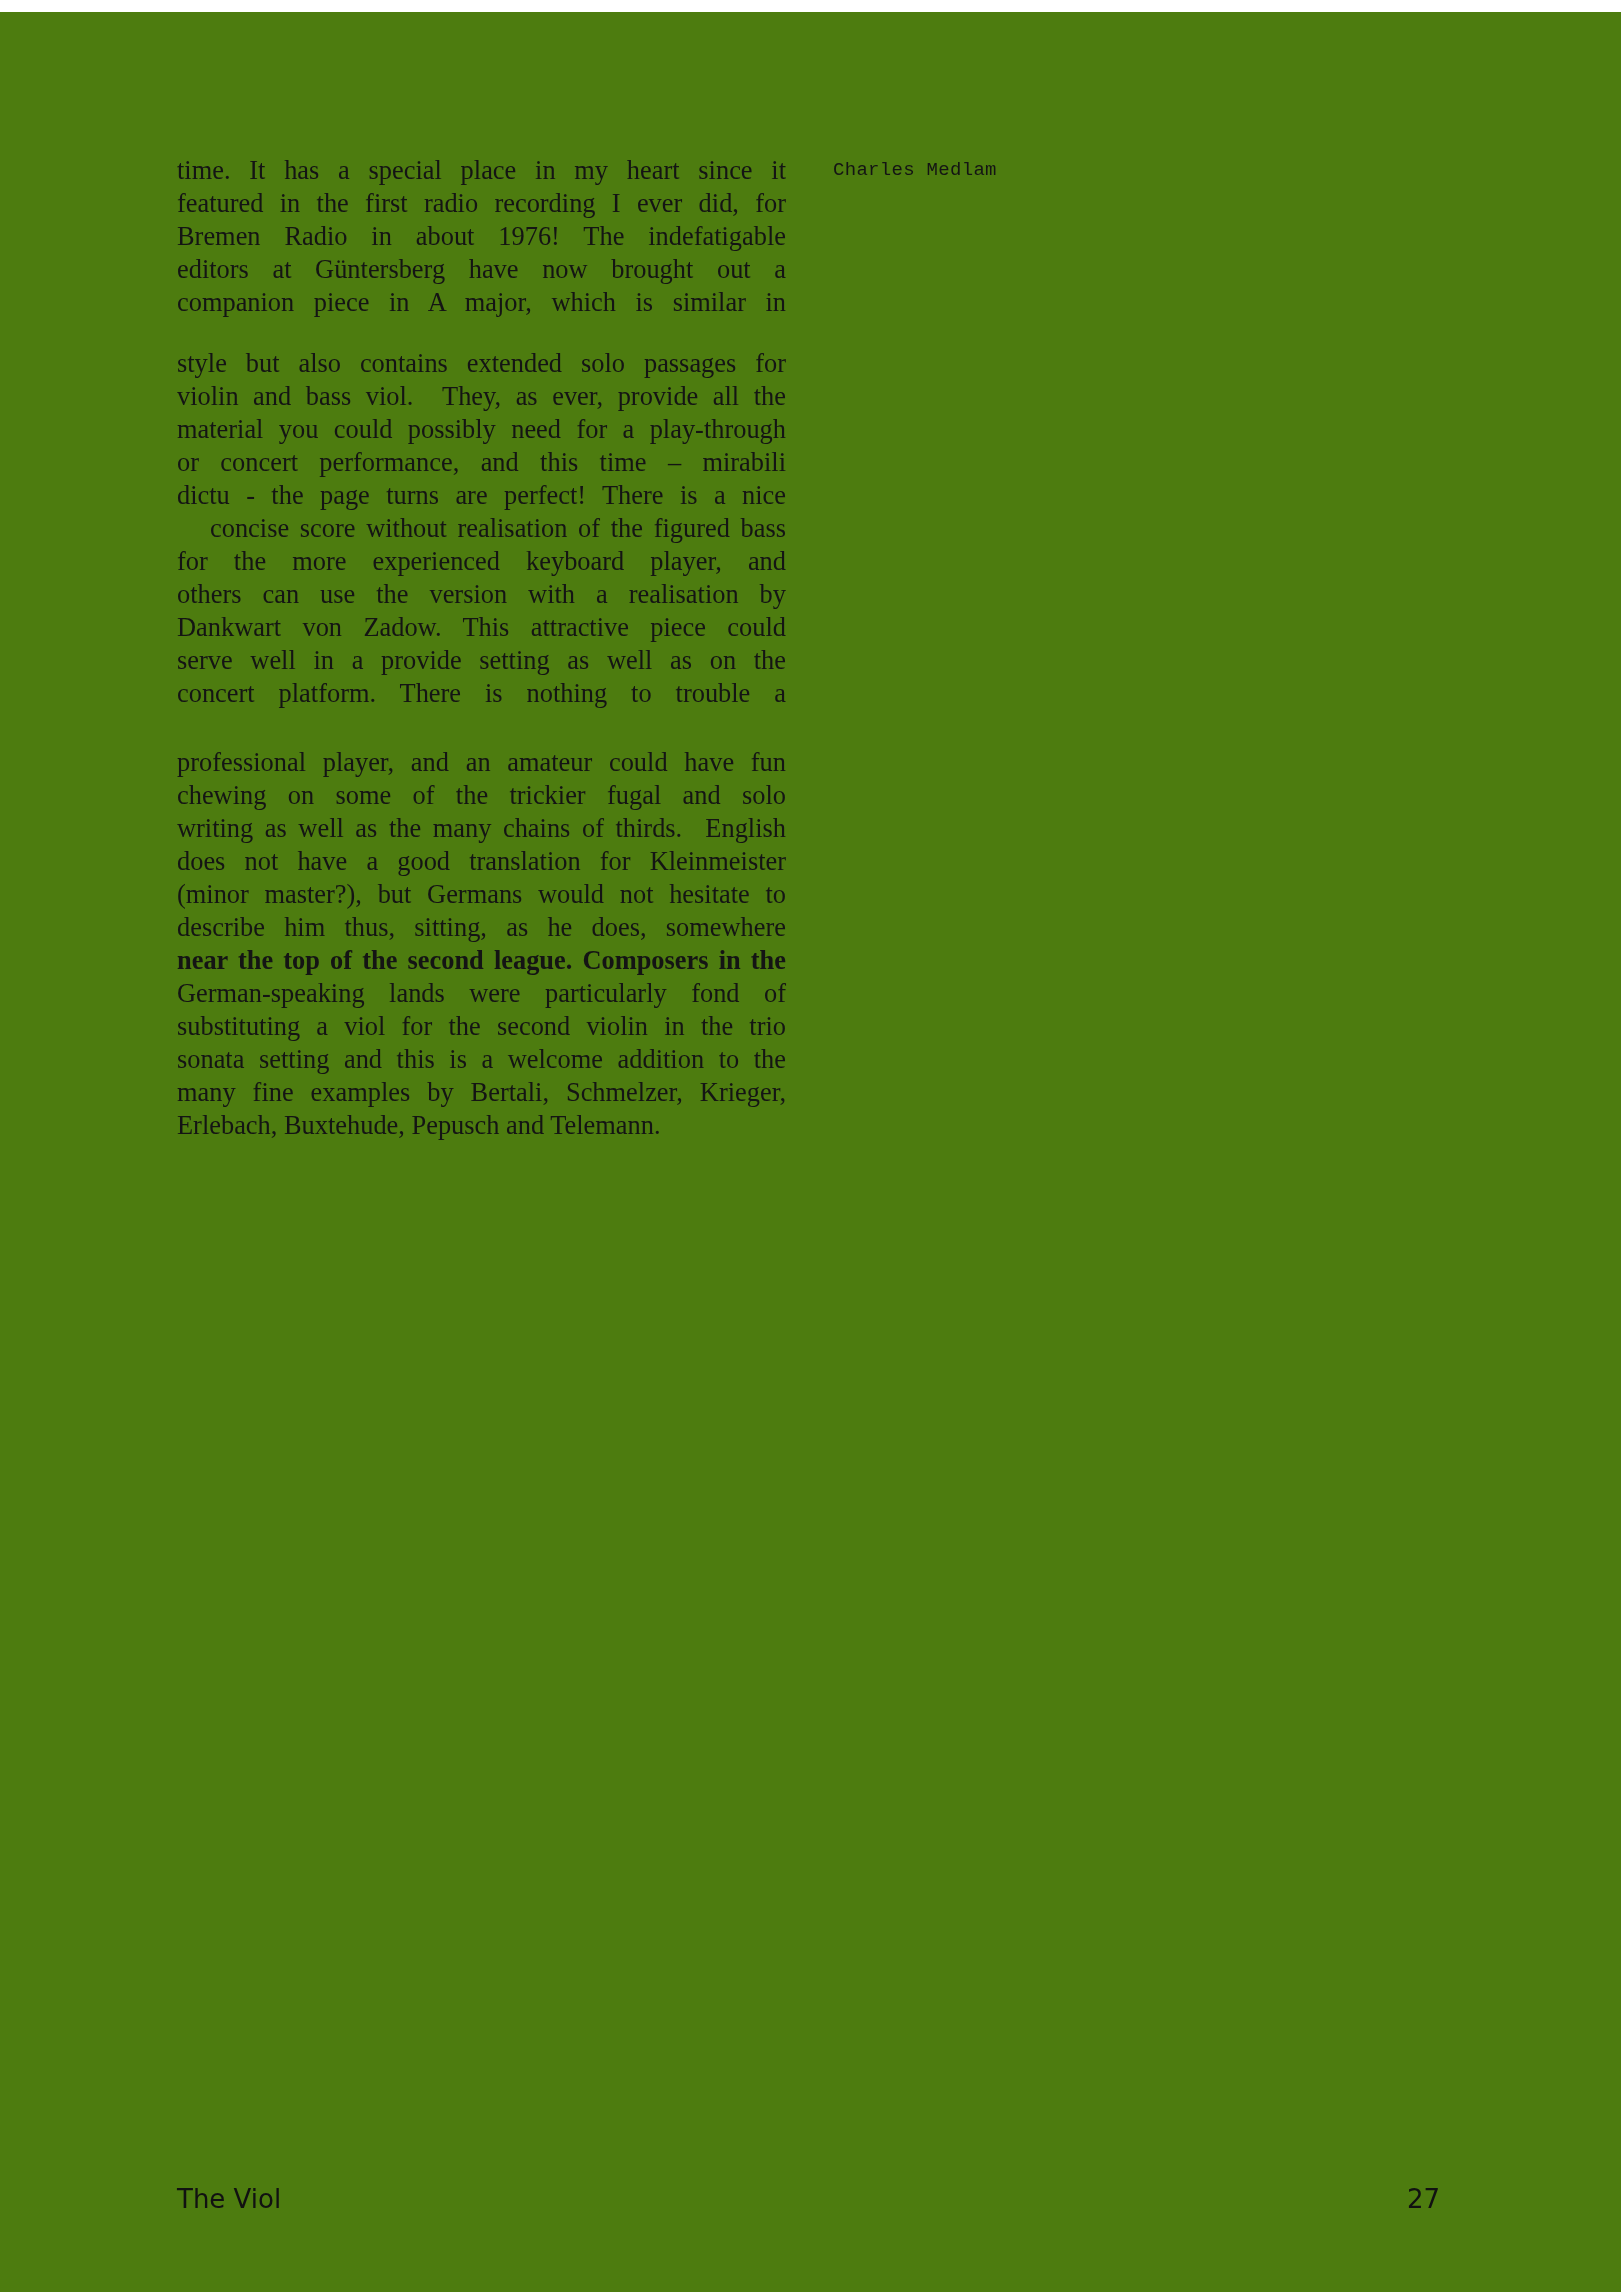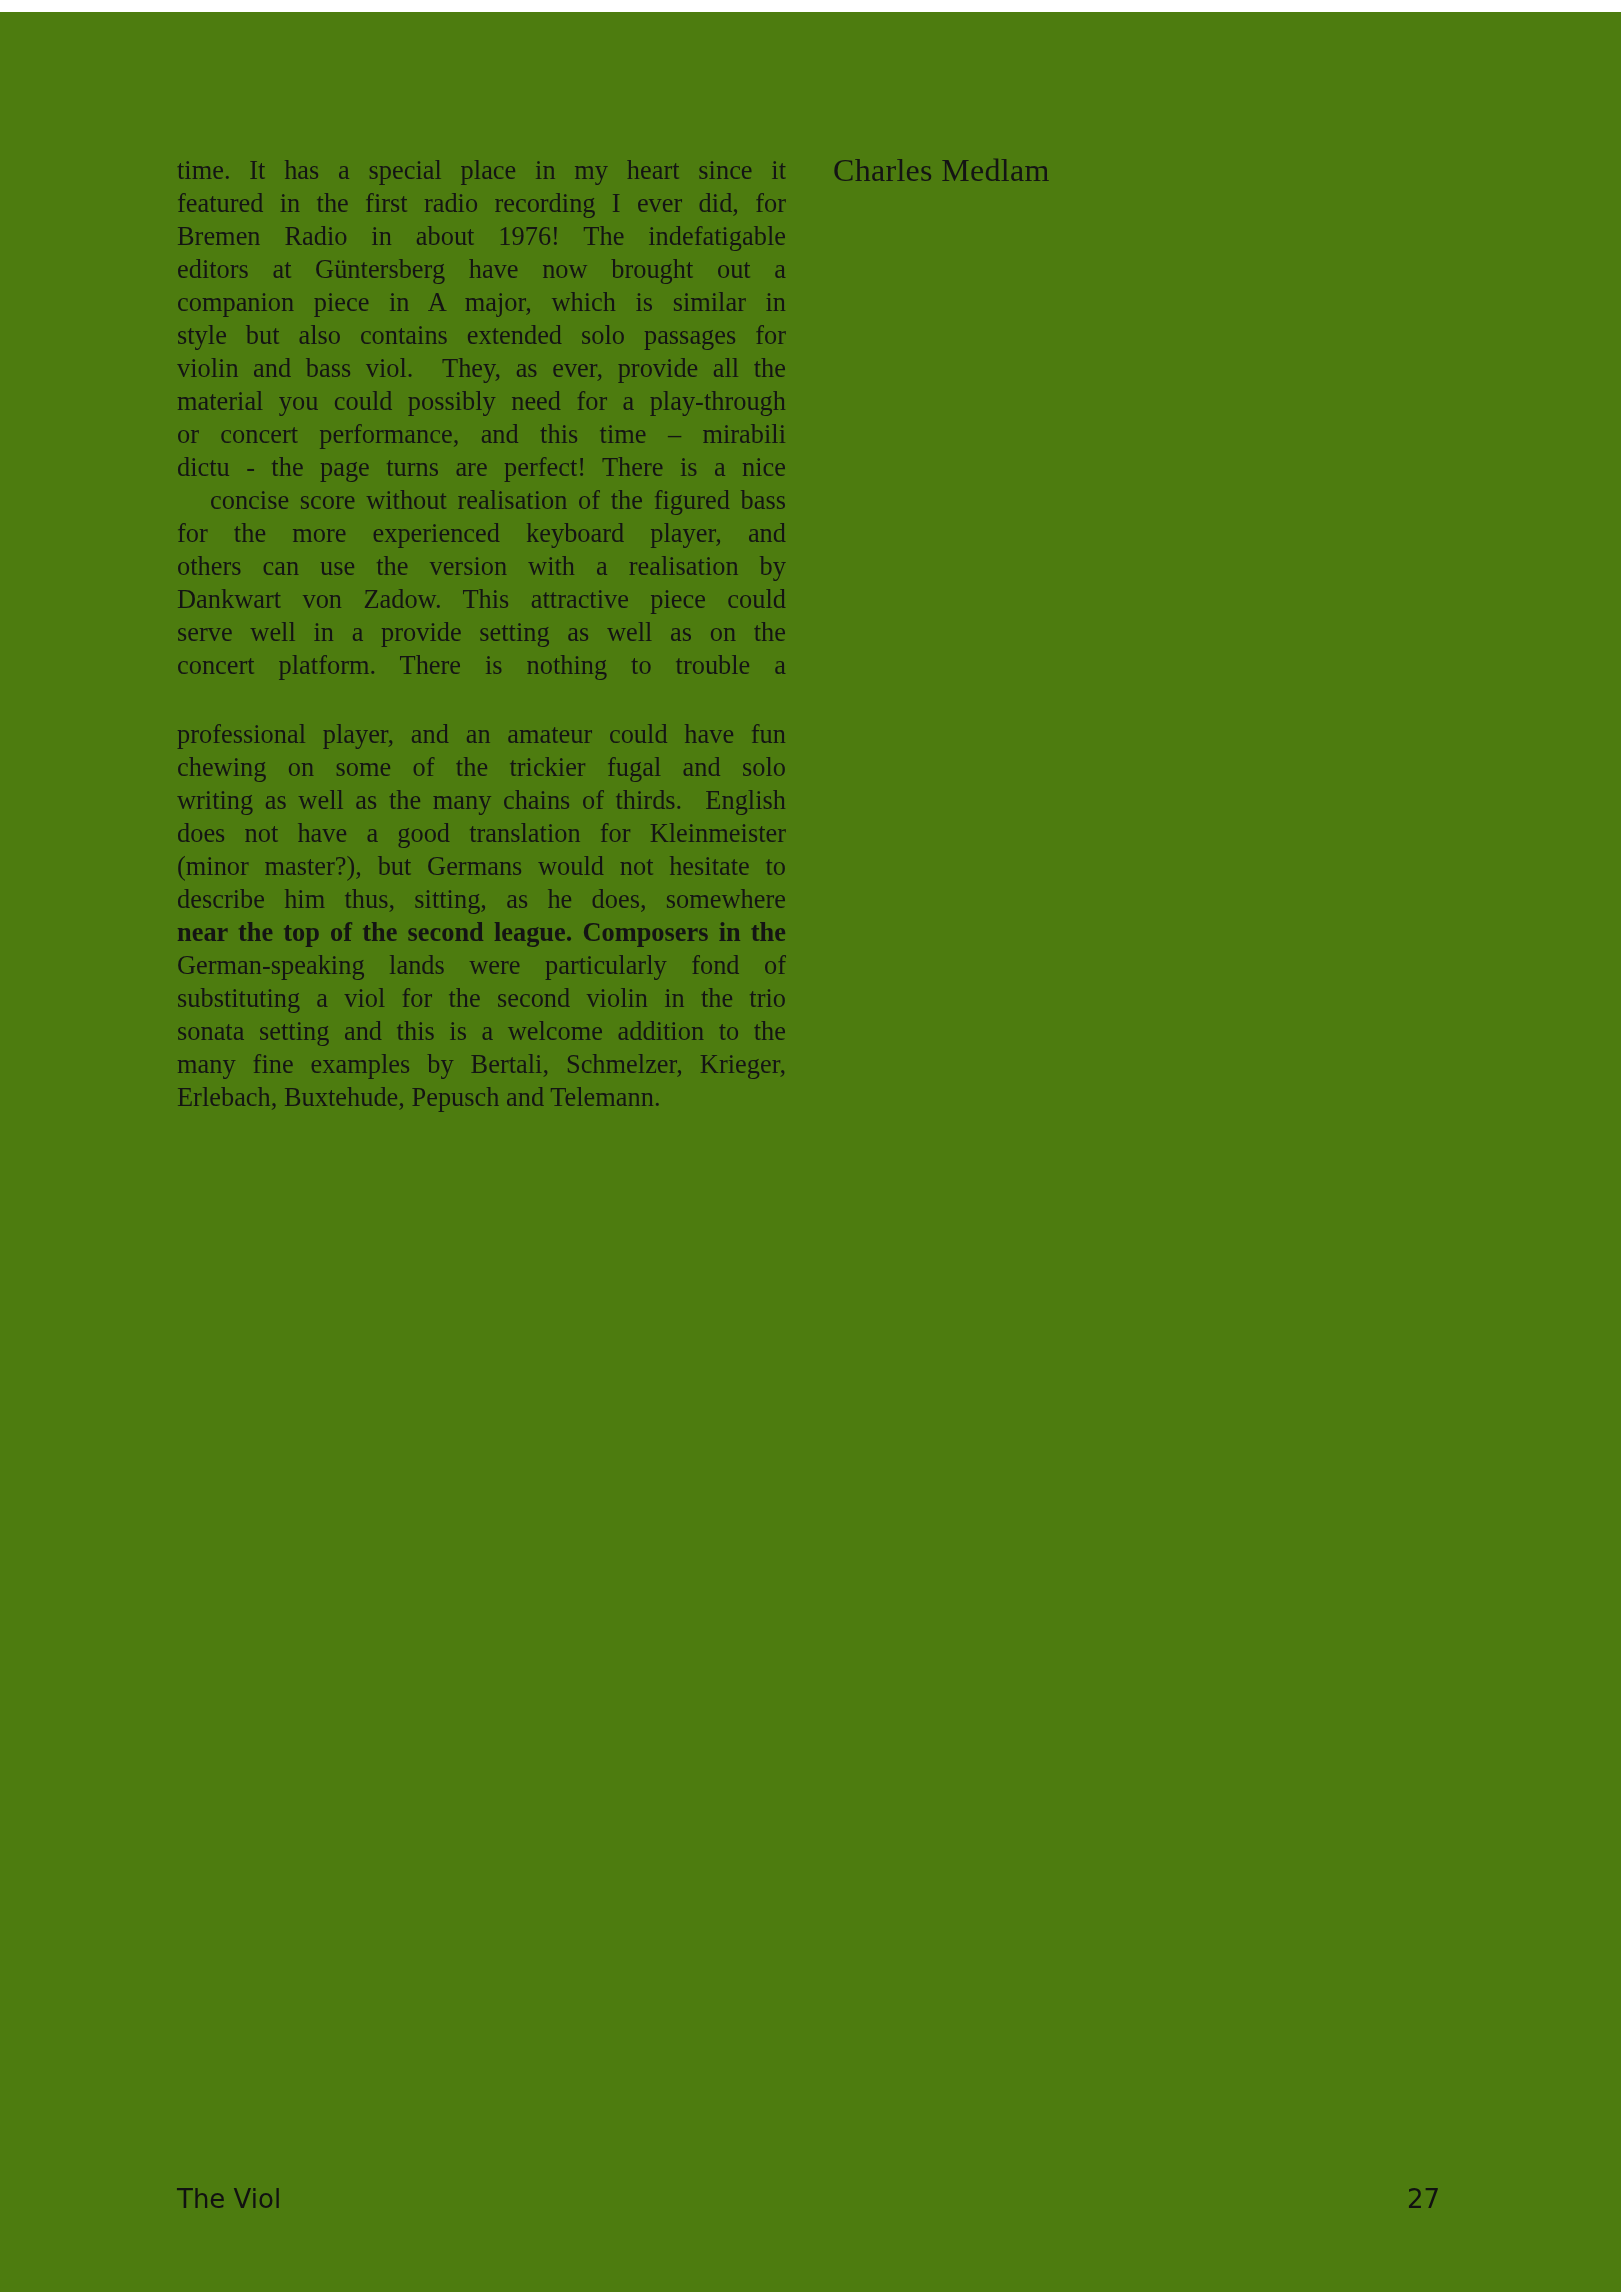--- a/index.html
+++ b/index.html
@@ -38,22 +38,22 @@
       text-align-last: justify;
       height: 33px;
     }
     .body-line.last {
       text-align-last: left;
     }
     .byline {
       position: absolute;
       left: 833px;
       top: 142px;
-      font-family: Liberation Serif, serif;
-      font-size: 32px;
+      font-family: Liberation Mono, monospace;
+      font-size: 19px;
       line-height: 33px;
       color: #141414;
       letter-spacing: 0.3px;
     }
     .footer {
       position: absolute;
       top: 2171px;
       left: 177px;
       width: 1263px;
       height: 32px;
@@ -78,21 +78,21 @@
 <body>
 
 <div class="page">
 
   <div class="body-column">
     <span class="body-line" style="white-space: nowrap; display: block;"><span style="white-space: pre;">time. It has a special place in my heart since it</span></span>
     <span class="body-line" style="white-space: nowrap; display: block;"><span style="white-space: pre;">featured in the first radio recording I ever did, for</span></span>
     <span class="body-line" style="white-space: nowrap; display: block;"><span style="white-space: pre;">Bremen Radio in about 1976! The indefatigable</span></span>
     <span class="body-line" style="white-space: nowrap; display: block;"><span style="white-space: pre;">editors at Güntersberg have now brought out a</span></span>
     <span class="body-line" style="white-space: nowrap; display: block;"><span style="white-space: pre;">companion piece in A major, which is similar in</span></span>
-    <span class="body-line" style="white-space: nowrap; display: block;"><span style="white-space: pre;">style but also contains extended solo passages for</span></span>
+    <span class="body-line" style="white-space: nowrap; display: block; margin-top: 28px;"><span style="white-space: pre;">style but also contains extended solo passages for</span></span>
     <span class="body-line" style="white-space: nowrap; display: block;"><span style="white-space: pre;">violin and bass viol.  They, as ever, provide all the</span></span>
     <span class="body-line" style="white-space: nowrap; display: block;"><span style="white-space: pre;">material you could possibly need for a play-through</span></span>
     <span class="body-line" style="white-space: nowrap; display: block;"><span style="white-space: pre;">or concert performance, and this time – mirabili</span></span>
     <span class="body-line" style="white-space: nowrap; display: block;"><span style="white-space: pre;">dictu - the page turns are perfect! There is a nice</span></span>
     <span class="body-line" style="white-space: nowrap; display: block;"><span style="white-space: pre; margin-left: 33px;">concise score without realisation of the figured bass</span></span>
     <span class="body-line" style="white-space: nowrap; display: block;"><span style="white-space: pre;">for the more experienced keyboard player, and</span></span>
     <span class="body-line" style="white-space: nowrap; display: block;"><span style="white-space: pre;">others can use the version with a realisation by</span></span>
     <span class="body-line" style="white-space: nowrap; display: block;"><span style="white-space: pre;">Dankwart von Zadow. This attractive piece could</span></span>
     <span class="body-line" style="white-space: nowrap; display: block;"><span style="white-space: pre;">serve well in a provide setting as well as on the</span></span>
     <span class="body-line" style="white-space: nowrap; display: block;"><span style="white-space: pre;">concert platform. There is nothing to trouble a</span></span>

